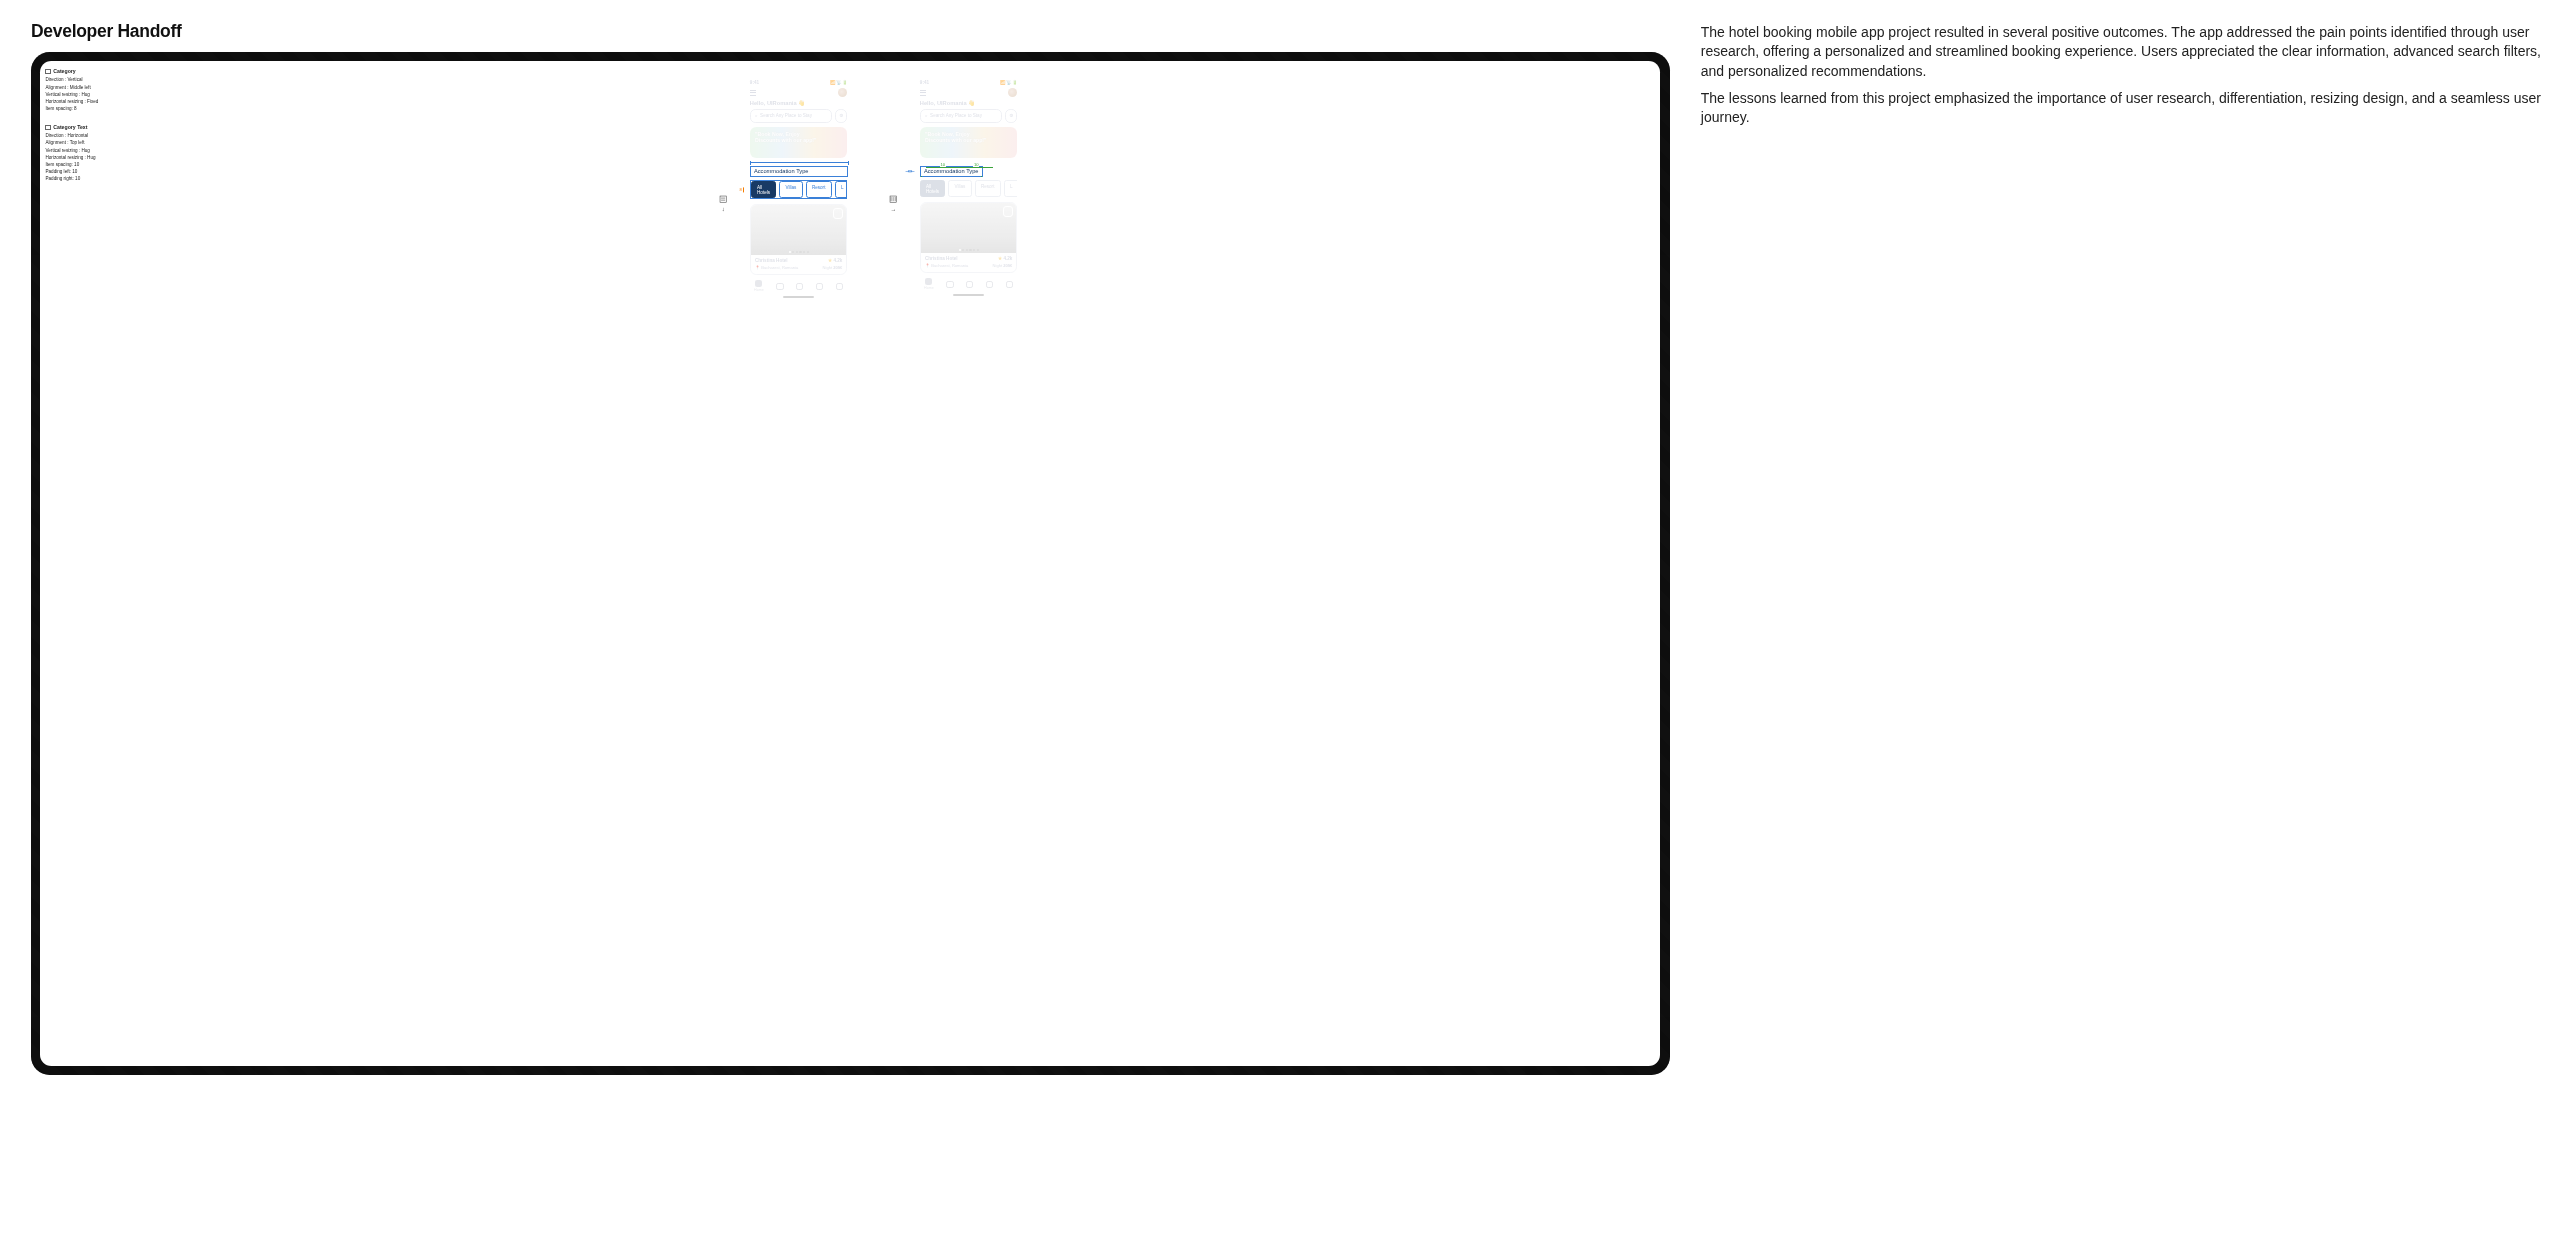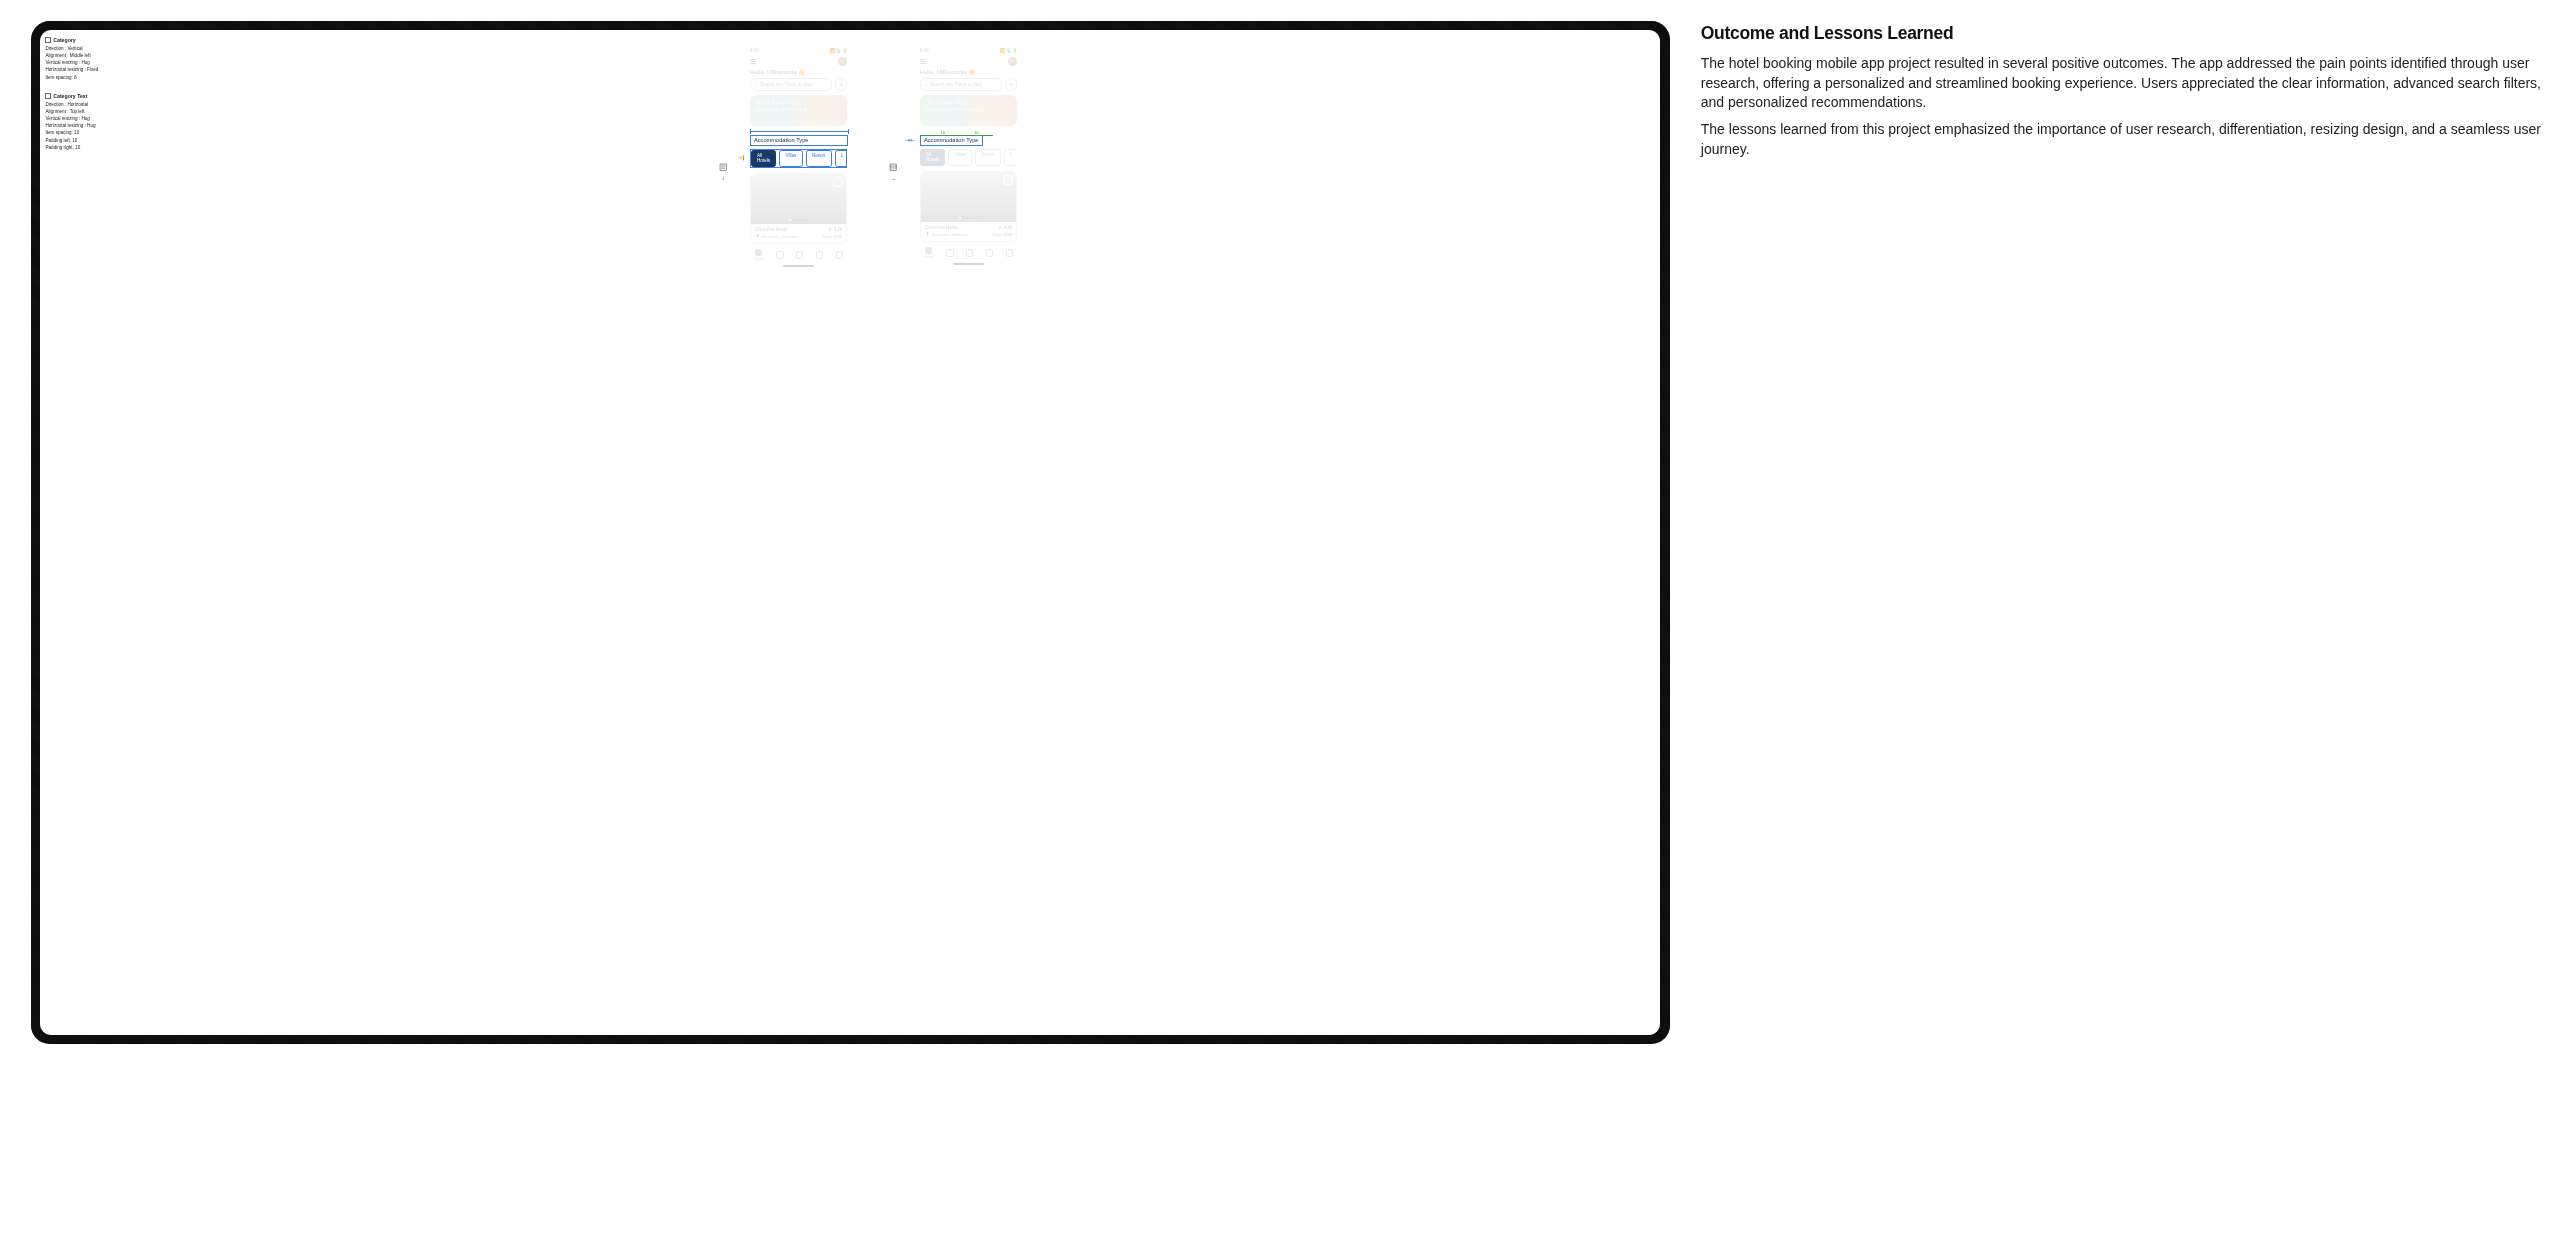--- a/index.html
+++ b/index.html
@@ -309,20 +309,21 @@
   .tabitem { display:flex; flex-direction:column; align-items:center; gap:1px; color:#c5c8d0;}
   .tabitem .ic { width:7.2px;height:7.2px;border-radius:2.1px;border:0.8px solid #c5c8d0;}
   .tabitem.on .ic { background:#c5c8d0; border:none;}
   .homehandle { width:31px;height:1.5px;background:#999;border-radius:1.5px;margin:3.1px auto 3.1px;}
 </style>
 </head>
 <body>
 
 <div class="wrap">
   <div class="left">
+    <h1>Developer Handoff</h1>
 
     <div class="tablet">
       <div class="screen">
 
         <div class="inspector">
           <div class="insp-group">
             <div class="insp-title">
               <span class="fr-icon"></span>
               <span>Category</span>
             </div>
@@ -564,18 +565,17 @@
               </div>
             </div>
           </div>
 
         </div>
       </div>
     </div>
   </div>
 
   <div class="right">
-    <h1>Outcome and Lessons Learned</h1>
     <p>The hotel booking mobile app project resulted in several positive outcomes. The app addressed the pain points identified through user research, offering a personalized and streamlined booking experience. Users appreciated the clear information, advanced search filters, and personalized recommendations.</p>
     <p>The lessons learned from this project emphasized the importance of user research, differentiation, resizing design, and a seamless user journey.</p>
   </div>
 </div>
 
 
 </body></html>

